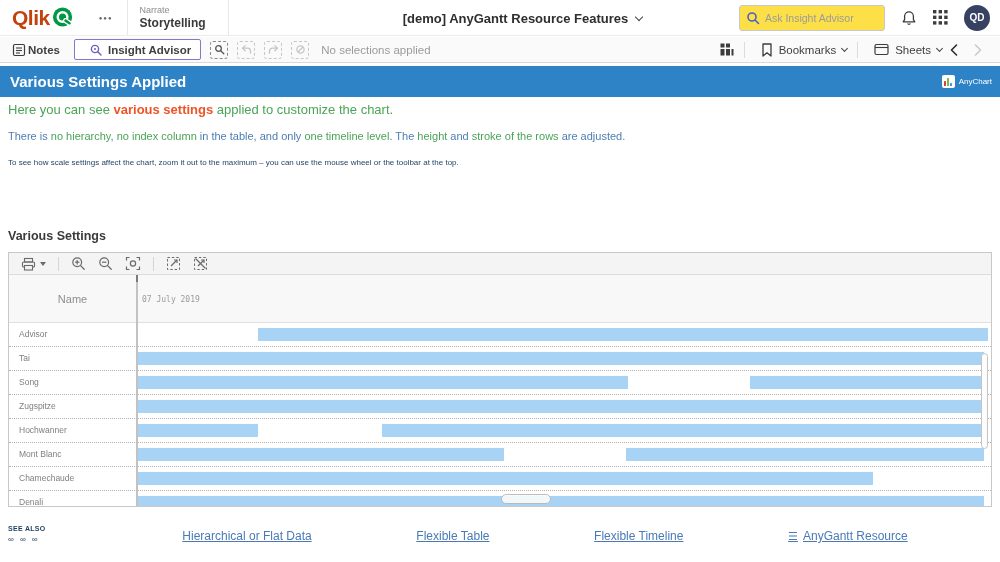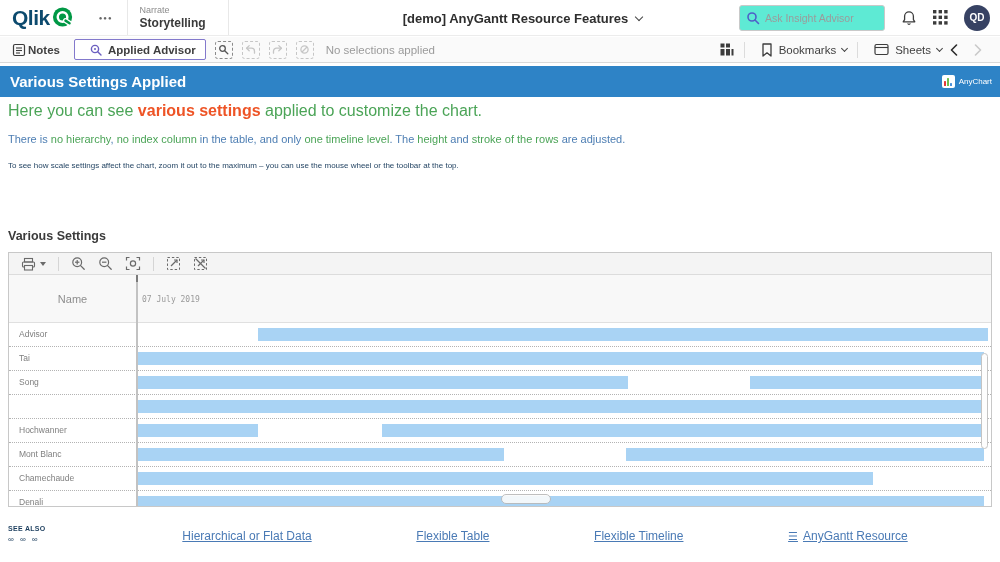--- a/index.html
+++ b/index.html
@@ -5,40 +5,40 @@
   * { margin:0; padding:0; box-sizing:border-box; }
   html,body { width:1000px; height:562px; overflow:hidden; background:#fff;
               font-family:"Liberation Sans", sans-serif; }
   body { position:relative; }
   svg { display:block; }
 
   
   .topbar { position:absolute; top:0; left:0; right:0; height:36px; background:#fff;
             display:flex; align-items:stretch; border-bottom:1px solid #ececec; }
   .logo-wrap { display:flex; align-items:center; margin-left:12px; }
-  .logo-text { font-size:21px; font-weight:bold; color:#0c4a6e; letter-spacing:-0.5px; }
+  .logo-text { font-size:21px; font-weight:bold; color:#c2410c; letter-spacing:-0.5px; }
   .logo-q { margin-left:2px; }
   .ellipsis { align-self:center; margin-left:24px; margin-right:14px; color:#666;
               font-size:11px; letter-spacing:1px; font-weight:bold; cursor:pointer; }
   .tab { width:102px; border-left:1px solid #e8e8e8; border-right:1px solid #e8e8e8;
          display:flex; flex-direction:column; justify-content:center; padding-left:12px;
          position:relative; cursor:pointer; }
   .tab + .tab { border-left:none; width:115px; }
   .tab .sec { font-size:9px; color:#8c8c8c; margin-bottom:1px; }
   .tab .lbl { font-size:12px; font-weight:bold; color:#3a3a3a; }
   .tab.active::after { content:""; position:absolute; left:0; right:0; bottom:-1px; height:3px; background:#00a354; }
   .app-title { position:absolute; left:0; right:0; top:0; height:36px; display:flex;
                align-items:center; justify-content:center; pointer-events:none;margin-left:45px; }
   .app-title-inner { display:flex; align-items:center; pointer-events:auto; cursor:pointer; }
   .app-title-inner span.t { font-size:13px; font-weight:bold; color:#2e2e2e; }
   .chev { width:6px; height:6px; border-right:1.5px solid #444; border-bottom:1.5px solid #444;
           transform:rotate(45deg); display:inline-block; margin-left:8px; margin-top:-3px; }
   .top-right { margin-left:auto; display:flex; align-items:center; margin-right:10px; }
   .search-box { width:146px; height:26px; border:1px solid #c9c9c9; border-radius:3px;
-                display:flex; align-items:center; padding:0 6px; background:#5eead4; }
+                display:flex; align-items:center; padding:0 6px; background:#fde047; }
   .search-input { border:none; outline:none; width:110px; font-size:10.5px; color:#555;
                   font-family:"Liberation Sans", sans-serif; background:transparent; }
   .search-input::placeholder { color:#9b9b9b; }
   .icon-btn { margin-left:16px; cursor:pointer; }
   .avatar { width:26px; height:26px; border-radius:50%; background:#374263; color:#fff;
             font-size:10px; font-weight:bold; display:flex; align-items:center;
             justify-content:center; margin-left:16px; cursor:pointer; }
 
   
   .navbar { position:absolute; top:37px; left:0; right:0; height:26px; background:#fafafa;
@@ -70,21 +70,21 @@
   .vendor-box { width:13px; height:13px; background:#fff; border-radius:2px; display:flex;
                 align-items:flex-end; justify-content:center; gap:1px; padding:2px 2px; }
   .vendor-box i { display:block; width:2px; border-radius:0.5px; }
   .vendor-box i.b1 { height:5px; background:#e23a3a; }
   .vendor-box i.b2 { height:8px; background:#6fbe4a; }
   .vendor-box i.b3 { height:3px; background:#4a90d9; }
   .vendor-name { color:#fff; font-size:8px; margin-left:4px; }
 
   
   .intro { position:absolute; left:8px; top:102px; right:8px; }
-  .p1 { font-size:16px; }
+  .p1 { font-size:13px; }
   .p2 { font-size:11px; margin-top:11px; line-height:17px; }
   .c-g { color:#4ba457; }
   .c-b { color:#4d7eb3; }
   .c-o { color:#ee5426; font-weight:bold; }
   .note { font-size:8px; color:#1c3e5e; margin-top:13px; }
 
   
   .sec-heading { position:absolute; left:8px; top:229px; font-size:12.5px; font-weight:bold; color:#3b3b3b; }
 
   
@@ -205,21 +205,21 @@
   </div>
 
   <div class="nav-item ia-btn">
     <span>
       <svg width="14" height="14" viewBox="0 0 14 14">
           <circle cx="6" cy="6" r="3.6" fill="none" stroke="#6b5fc0" stroke-width="1.4"></circle>
           <line x1="8.7" y1="8.7" x2="12" y2="12" stroke="#6b5fc0" stroke-width="1.4" stroke-linecap="round"></line>
           <circle cx="6" cy="6" r="1" fill="#6b5fc0"></circle>
         </svg>
     </span>
-    <span>Applied Advisor</span>
+    <span>Insight Advisor</span>
   </div>
 
   <span class="selsq en">
     <svg width="11" height="11" viewBox="0 0 11 11">
         <circle cx="4.5" cy="4.5" r="2.8" fill="none" stroke="currentColor" stroke-width="1.3"></circle>
         <line x1="6.7" y1="6.7" x2="9.8" y2="9.8" stroke="currentColor" stroke-width="1.3" stroke-linecap="round"></line>
       </svg>
   </span>
   <span class="selsq">
     <svg width="11" height="11" viewBox="0 0 11 11">
@@ -386,20 +386,21 @@
           </div>
         </div>
         <div class="g-row">
           <div class="g-label">Song</div>
           <div class="g-track">
             <div class="g-bar" style="left: 0%; width: 57.4%; background: rgb(169, 211, 244);"></div>
             <div class="g-bar" style="left: 71.7%; width: 27.5%; background: rgb(169, 211, 244);"></div>
           </div>
         </div>
         <div class="g-row">
+          <div class="g-label">Zugspitze</div>
           <div class="g-track">
             <div class="g-bar" style="left: 0%; width: 99.2%; background: rgb(169, 211, 244);"></div>
           </div>
         </div>
         <div class="g-row">
           <div class="g-label">Hochwanner</div>
           <div class="g-track">
             <div class="g-bar" style="left: 0%; width: 14.1%; background: rgb(169, 211, 244);"></div>
             <div class="g-bar" style="left: 28.6%; width: 70.6%; background: rgb(169, 211, 244);"></div>
           </div>

